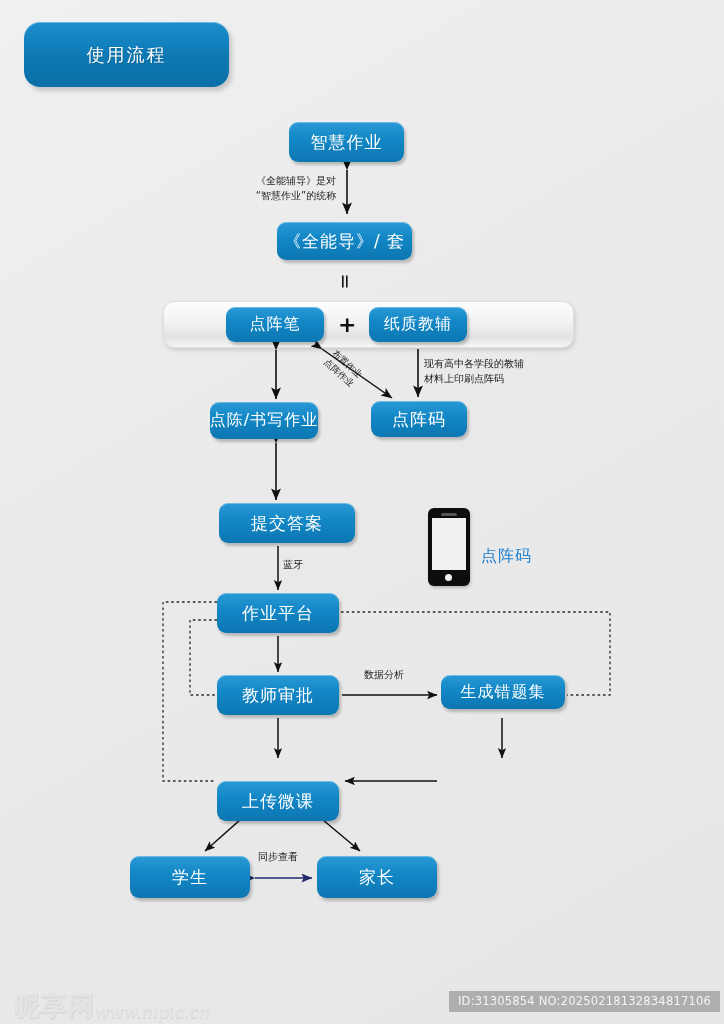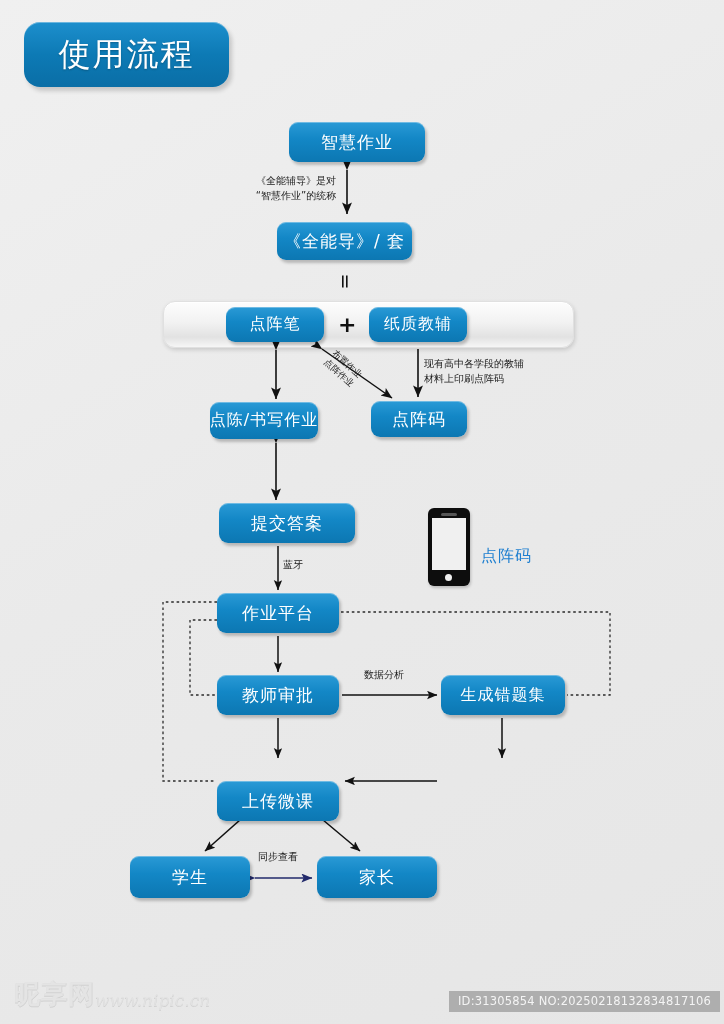--- a/index.html
+++ b/index.html
@@ -20,21 +20,21 @@
     position: absolute;
     left: 24px; top: 22px;
     width: 205px; height: 65px;
     border-radius: 16px;
     background: linear-gradient(180deg, #1d8fcd 0%, #0d7ab5 50%, #0a6ea6 100%);
     box-shadow: 3px 4px 4px rgba(0,0,0,0.17), inset 0 1px 0 rgba(255,255,255,0.35);
     display: flex; align-items: center; justify-content: center;
   }
   .title-banner span {
     color: #ffffff;
-    font-size: 32px;
+    font-size: 18px;
     letter-spacing: 2px;
     text-shadow: 0 1px 2px rgba(0,0,0,0.25);
   }
 
   
   .node {
     position: absolute;
     border-radius: 9px;
     background: linear-gradient(180deg, #2a9ad6 0%, #1387c6 42%, #0c77b2 100%);
     box-shadow: 2px 3px 3px rgba(0,0,0,0.22), inset 0 1px 0 rgba(255,255,255,0.33);
@@ -125,21 +125,21 @@
     left: 481px; top: 546px;
     color: #1e7fd0;
     font-size: 16px;
     letter-spacing: 1px;
     white-space: nowrap;
   }
 
   
   .wm-logo {
     position: absolute;
-    left: 14px; bottom: 12px;
+    left: 14px; bottom: 0;
     display: flex; align-items: flex-end; gap: 0;
     opacity: 0.95;
   }
   .wm-logo .cn {
     font-size: 26px;
     font-weight: bold;
     color: #e4e4e4;
     text-shadow: 0 1px 0 #cfcfcf, 1px 0 0 #d8d8d8;
     letter-spacing: 1px;
   }
@@ -214,21 +214,21 @@
 
     <line x1="255" y1="878" x2="312" y2="878" stroke="#222a6b" stroke-width="1.6" marker-start="url(#arN)" marker-end="url(#arN)"></line>
 
     <path d="M217,602 L163,602 L163,781 L215,781" fill="none" stroke="#2b2b2b" stroke-width="1.3" stroke-dasharray="2.6 2.8"></path>
 
     <path d="M217,620 L190,620 L190,695 L215,695" fill="none" stroke="#2b2b2b" stroke-width="1.3" stroke-dasharray="2.6 2.8"></path>
 
     <path d="M341,612 L610,612 L610,695 L567,695" fill="none" stroke="#2b2b2b" stroke-width="1.3" stroke-dasharray="2.6 2.8"></path>
   </svg>
 
-  <div class="node" style="left:289px; top:122px; width:136px; height:40px;">
+  <div class="node" style="left:289px; top:122px; width:115px; height:40px;">
     <span>智慧作业</span>
   </div>
 
   <div class="node" style="left:277px; top:222px; width:135px; height:38px;">
     <span>《全能导》/ 套</span>
   </div>
 
   <div class="node sm" style="left:226px; top:307px; width:98px; height:35px;">
     <span>点阵笔</span>
   </div>
@@ -250,21 +250,21 @@
   </div>
 
   <div class="node" style="left:217px; top:593px; width:122px; height:40px;">
     <span>作业平台</span>
   </div>
 
   <div class="node" style="left:217px; top:675px; width:122px; height:40px;">
     <span>教师审批</span>
   </div>
 
-  <div class="node sm" style="left:441px; top:675px; width:124px; height:40px;text-align:right;">
+  <div class="node sm" style="left:441px; top:675px; width:124px; height:34px;text-align:right;">
     <span>生成错题集</span>
   </div>
 
   <div class="node" style="left:217px; top:781px; width:122px; height:40px;">
     <span>上传微课</span>
   </div>
 
 
   <div class="node" style="left:130px; top:856px; width:120px; height:42px;">
     <span>学生</span>

